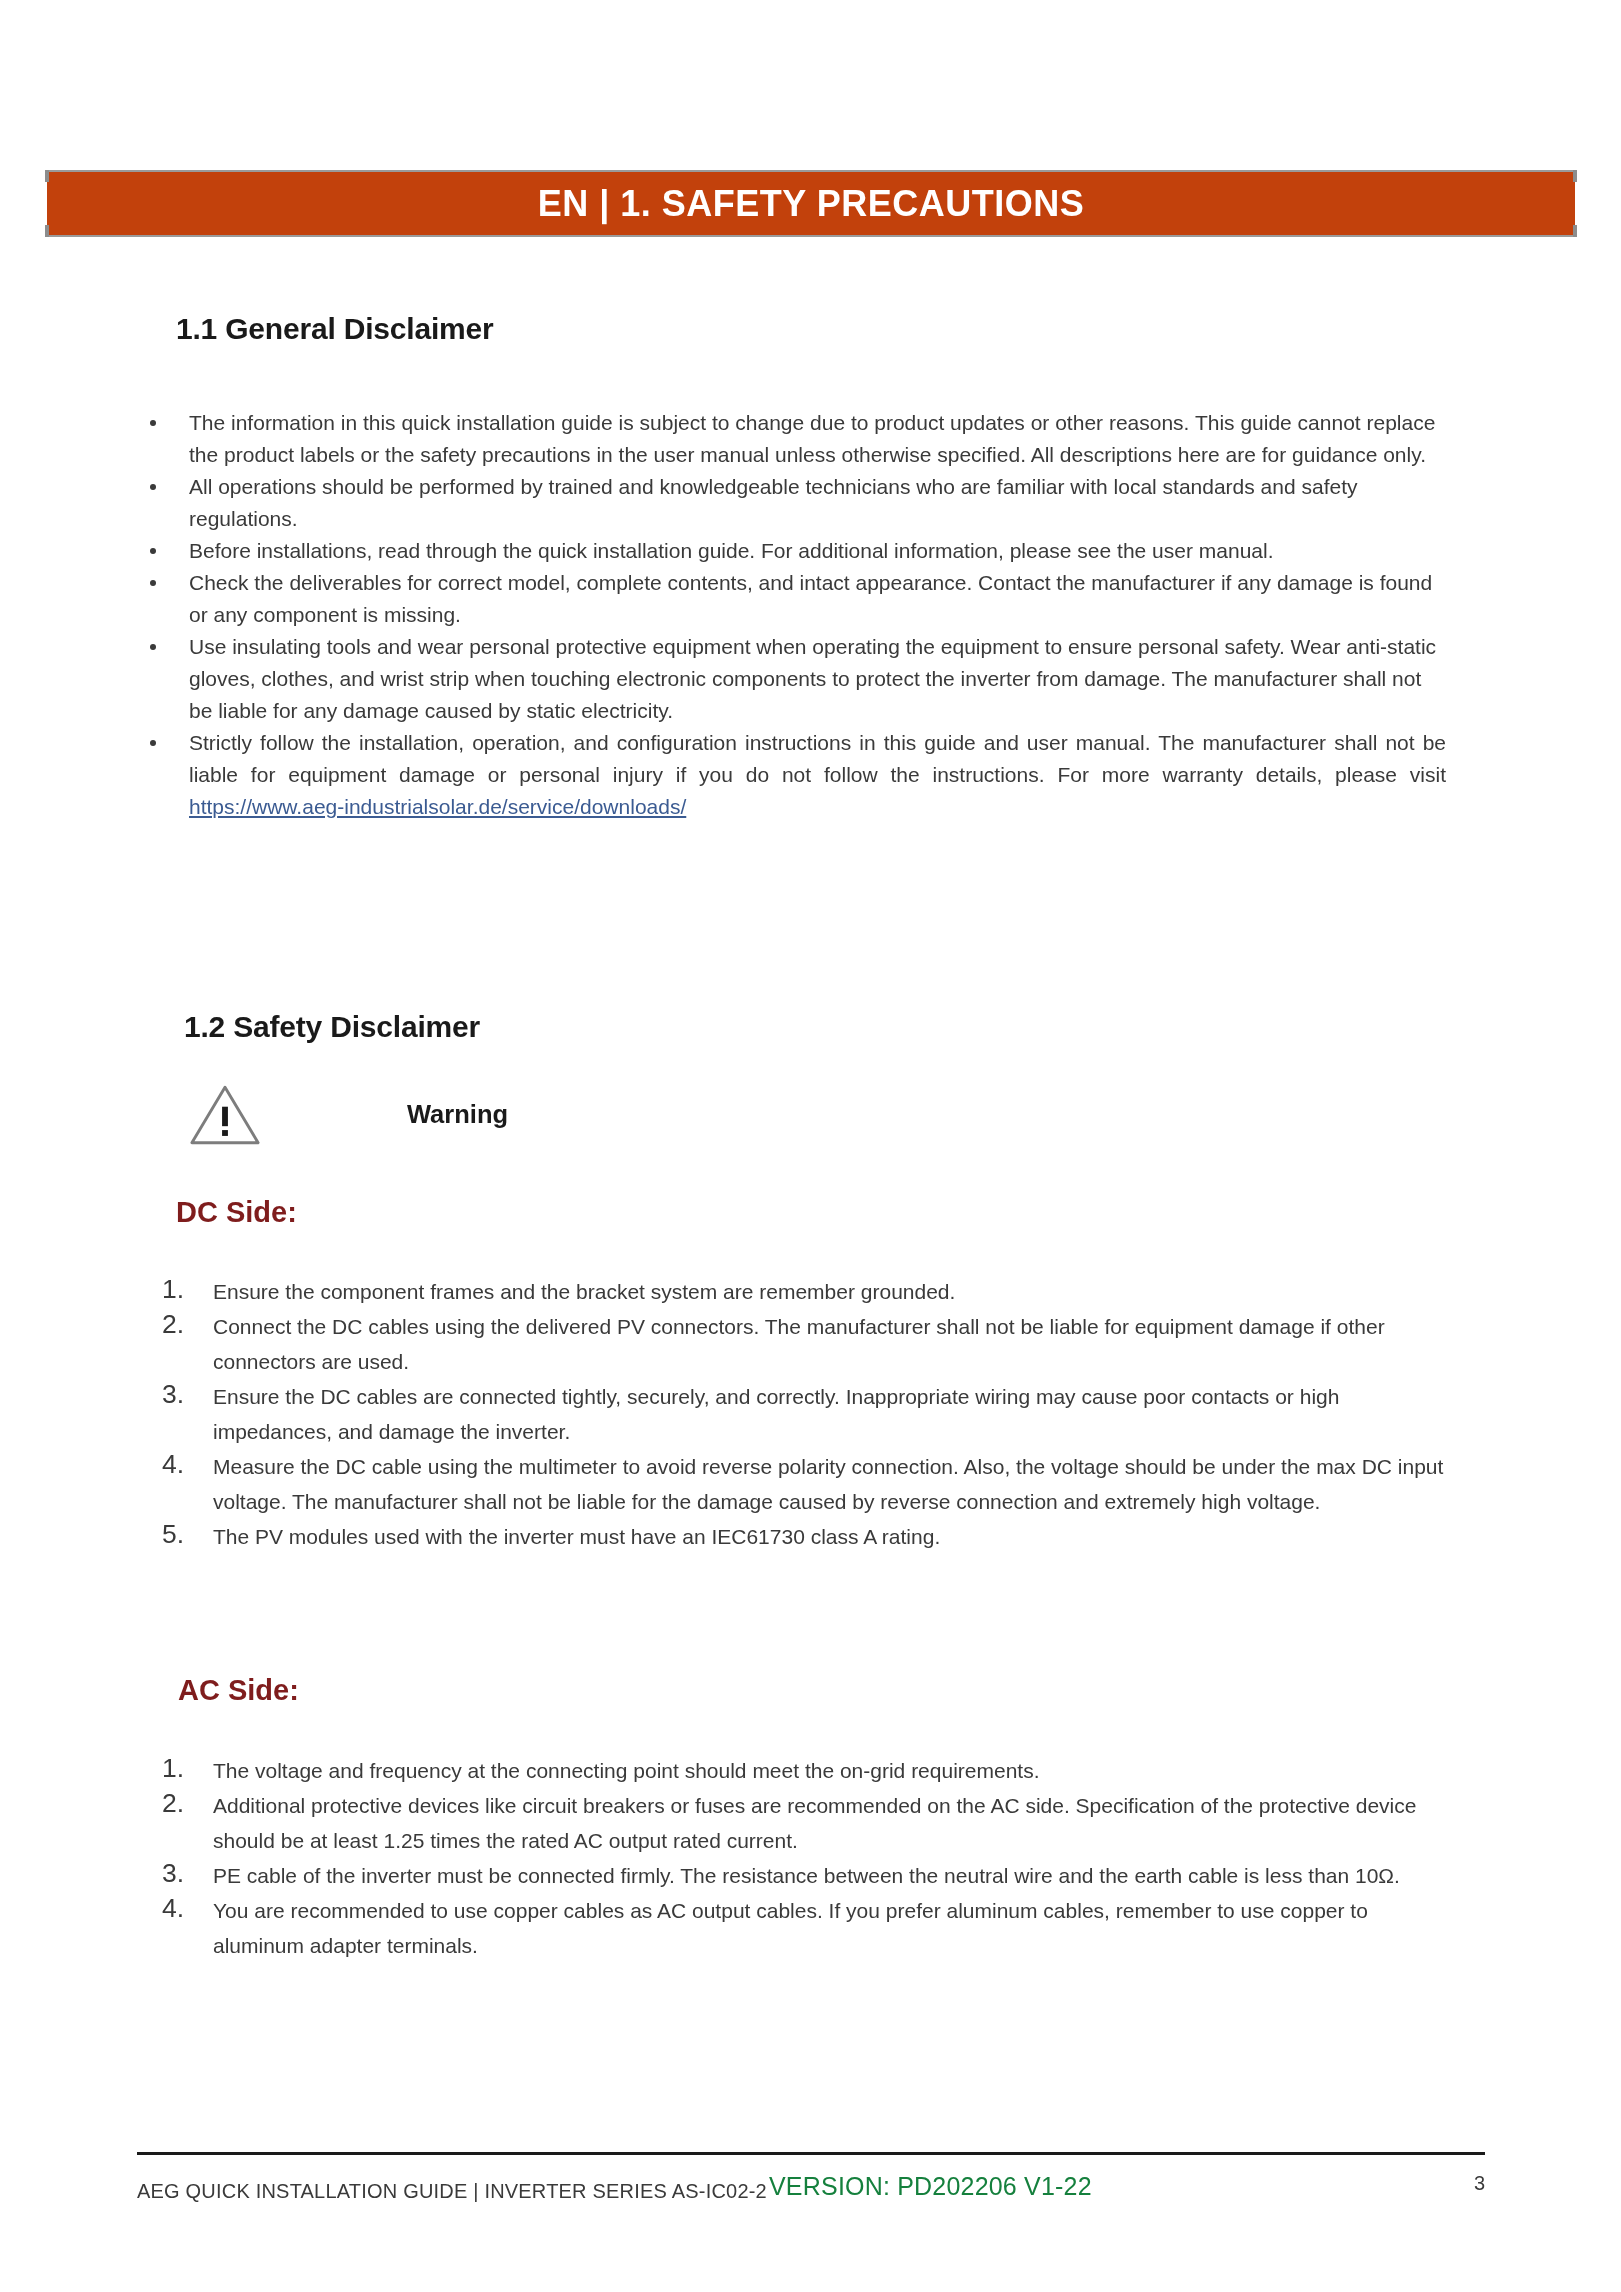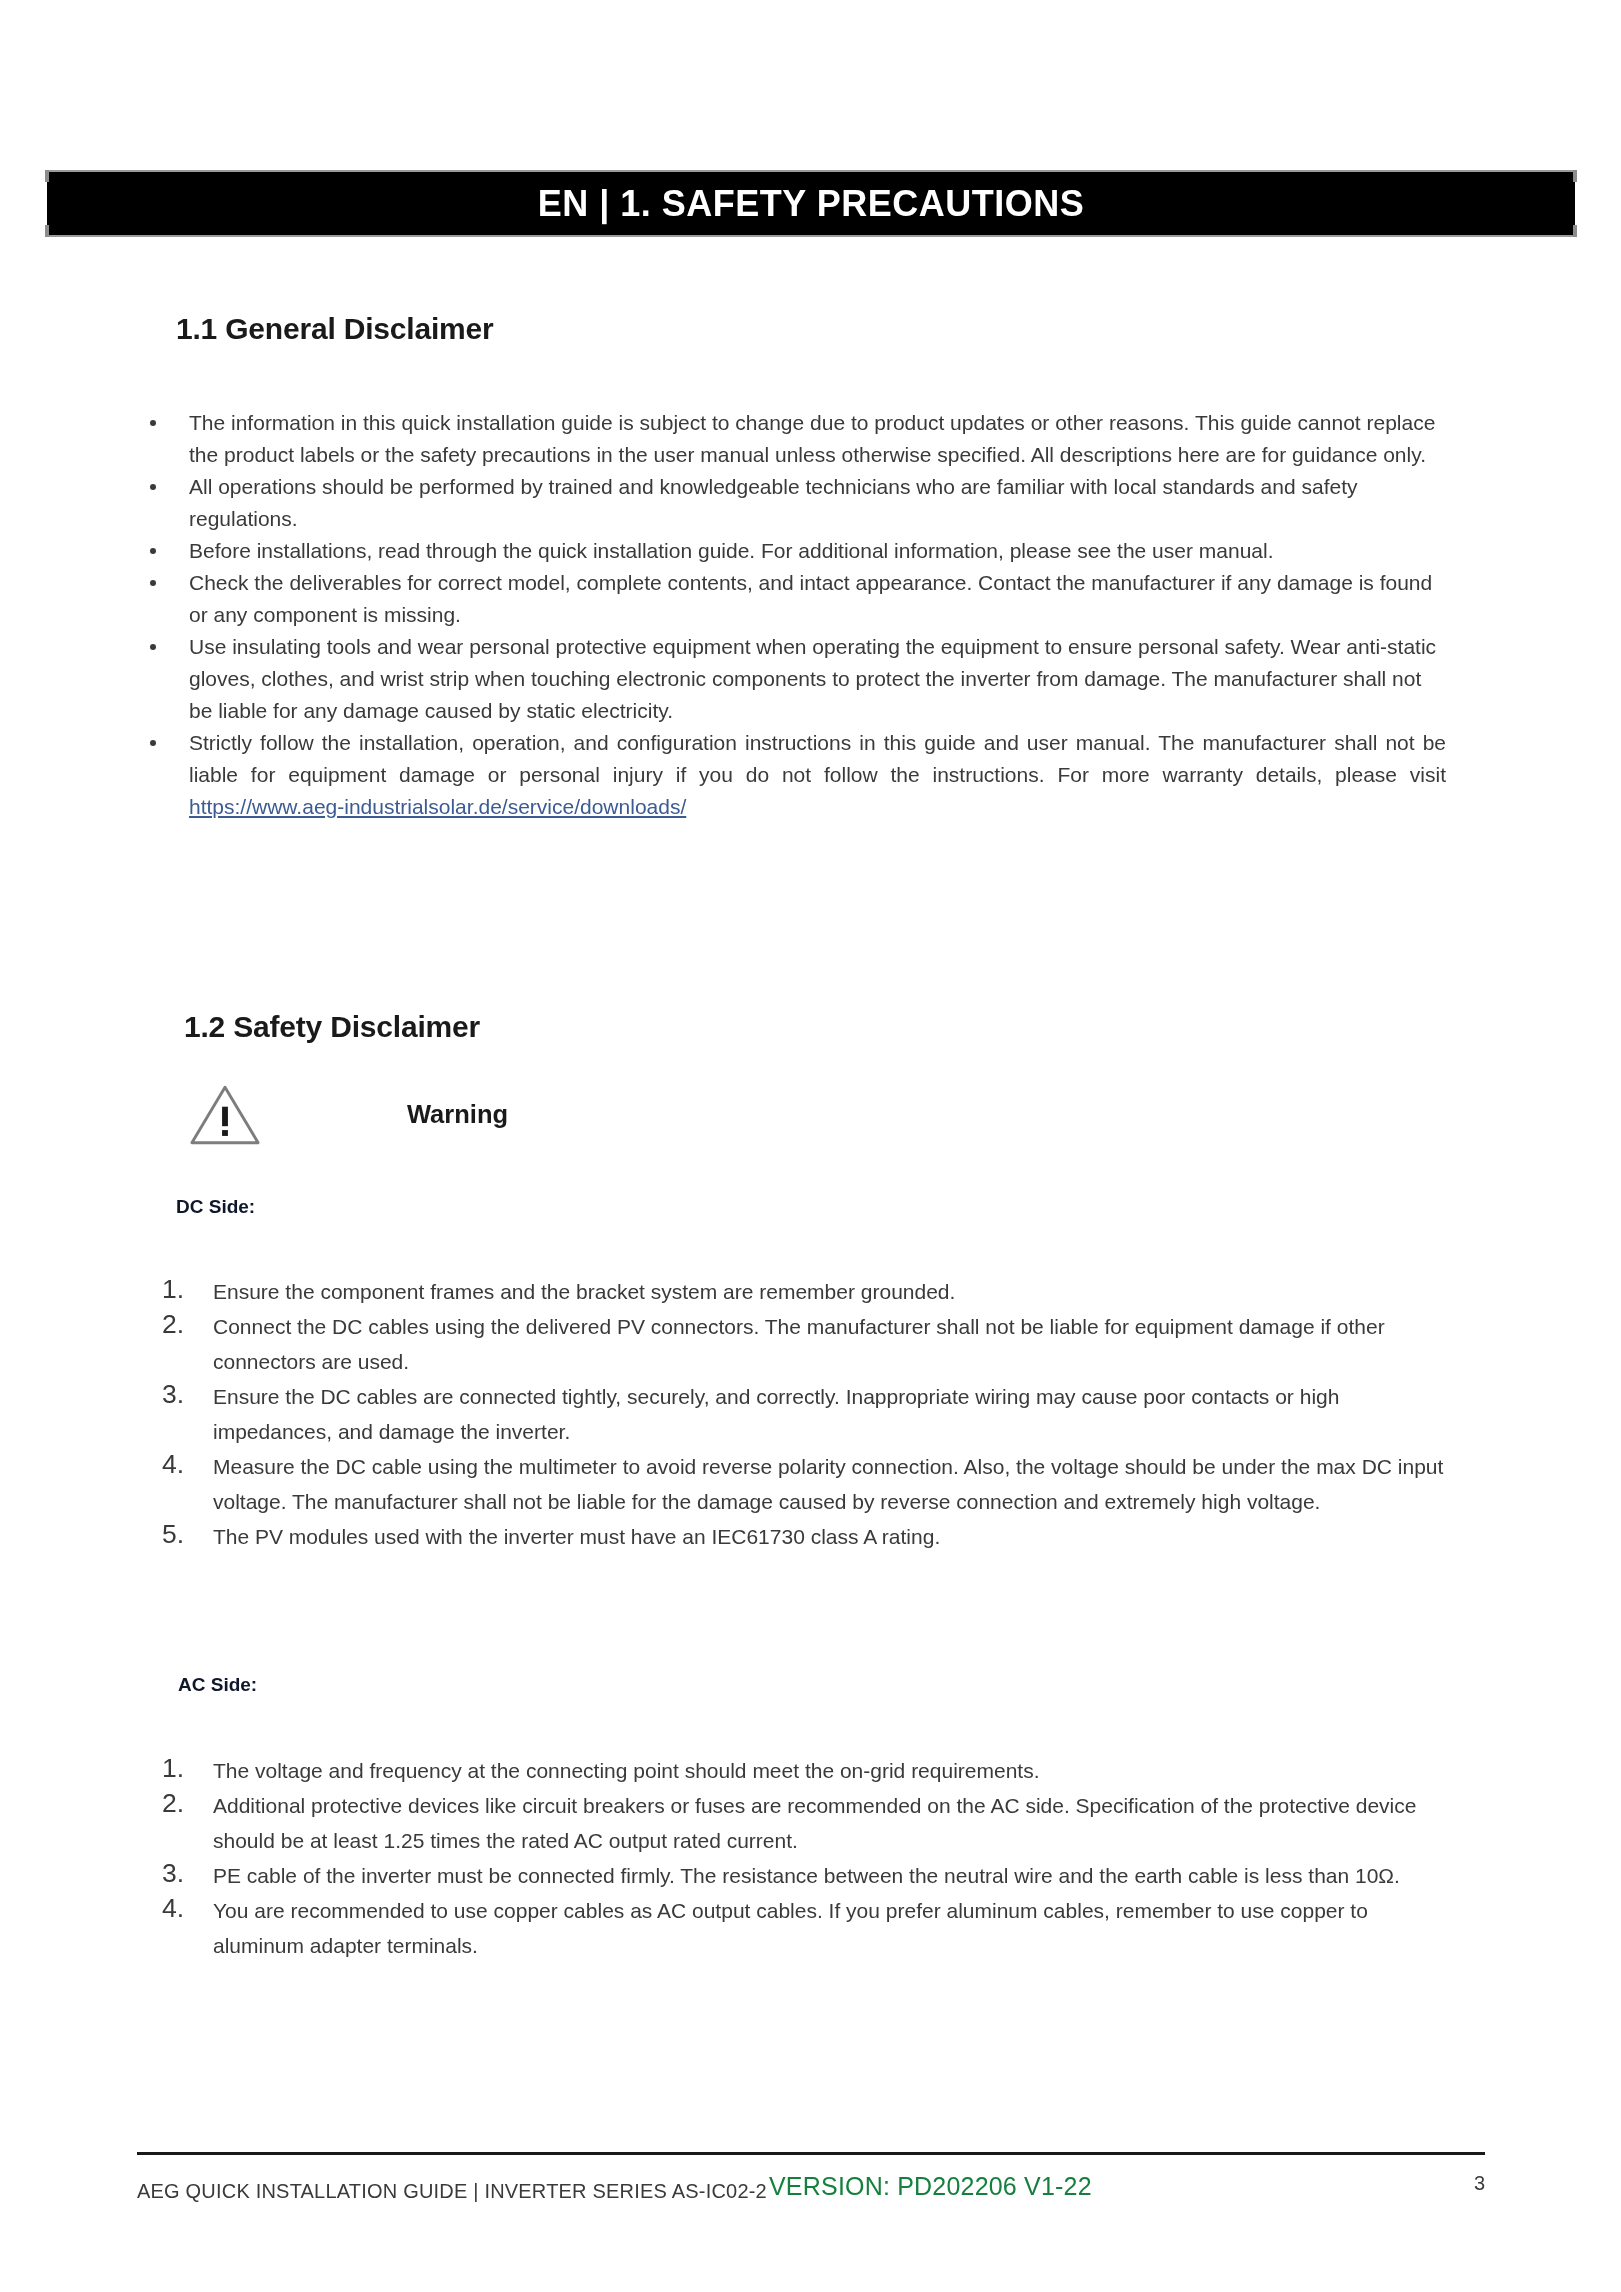--- a/index.html
+++ b/index.html
@@ -27,21 +27,21 @@
     top: 170px;
     width: 1528px;
     height: 67px;
   }
   .banner {
     position: absolute;
     left: 0;
     top: 2px;
     width: 100%;
     height: 63px;
-    background: #000000;
+    background: #c2410c;
     display: flex;
     align-items: center;
     justify-content: center;
   }
   .banner-title {
     color: #ffffff;
     font-size: 36px;
     font-weight: bold;
     letter-spacing: 0.5px;
     line-height: 1;
@@ -82,23 +82,23 @@
     font-size: 30px;
     font-weight: bold;
     letter-spacing: -0.2px;
     color: #1a1a1a;
     white-space: nowrap;
   }
 
   h3.sub-heading {
     position: absolute;
     margin: 0;
-    font-size: 19px;
+    font-size: 29px;
     font-weight: bold;
-    color: #0f172a;
+    color: #7f1d1d;
     white-space: nowrap;
   }
 
   .bullet-list {
     position: absolute;
     margin: 0;
     padding: 0;
     list-style: none;
   }
   .bullet-list li {

